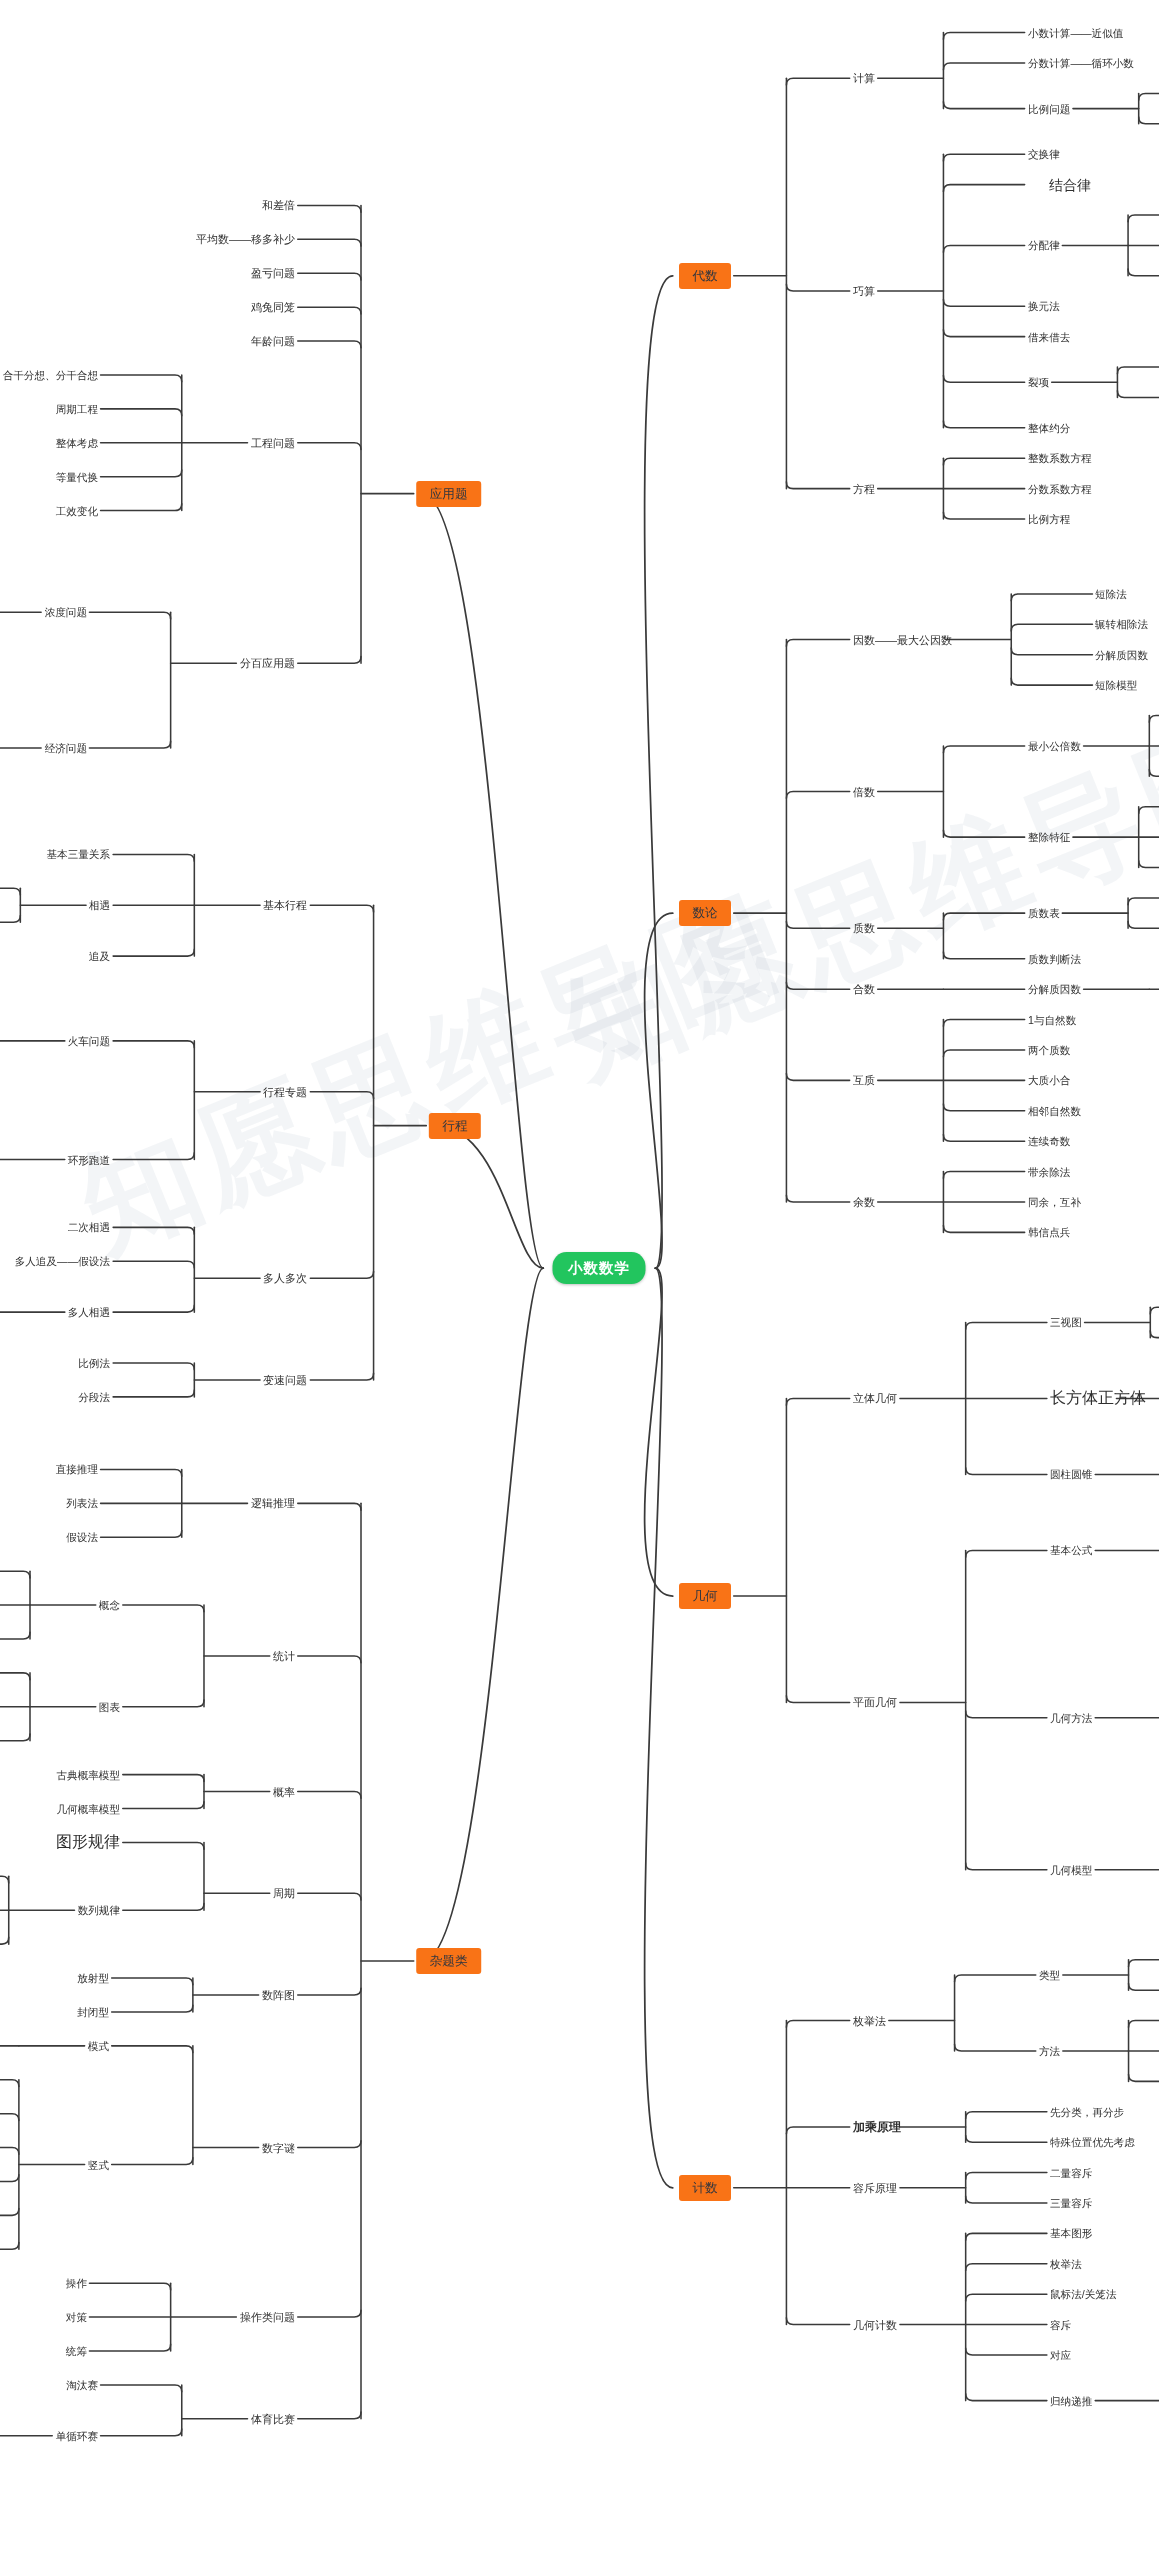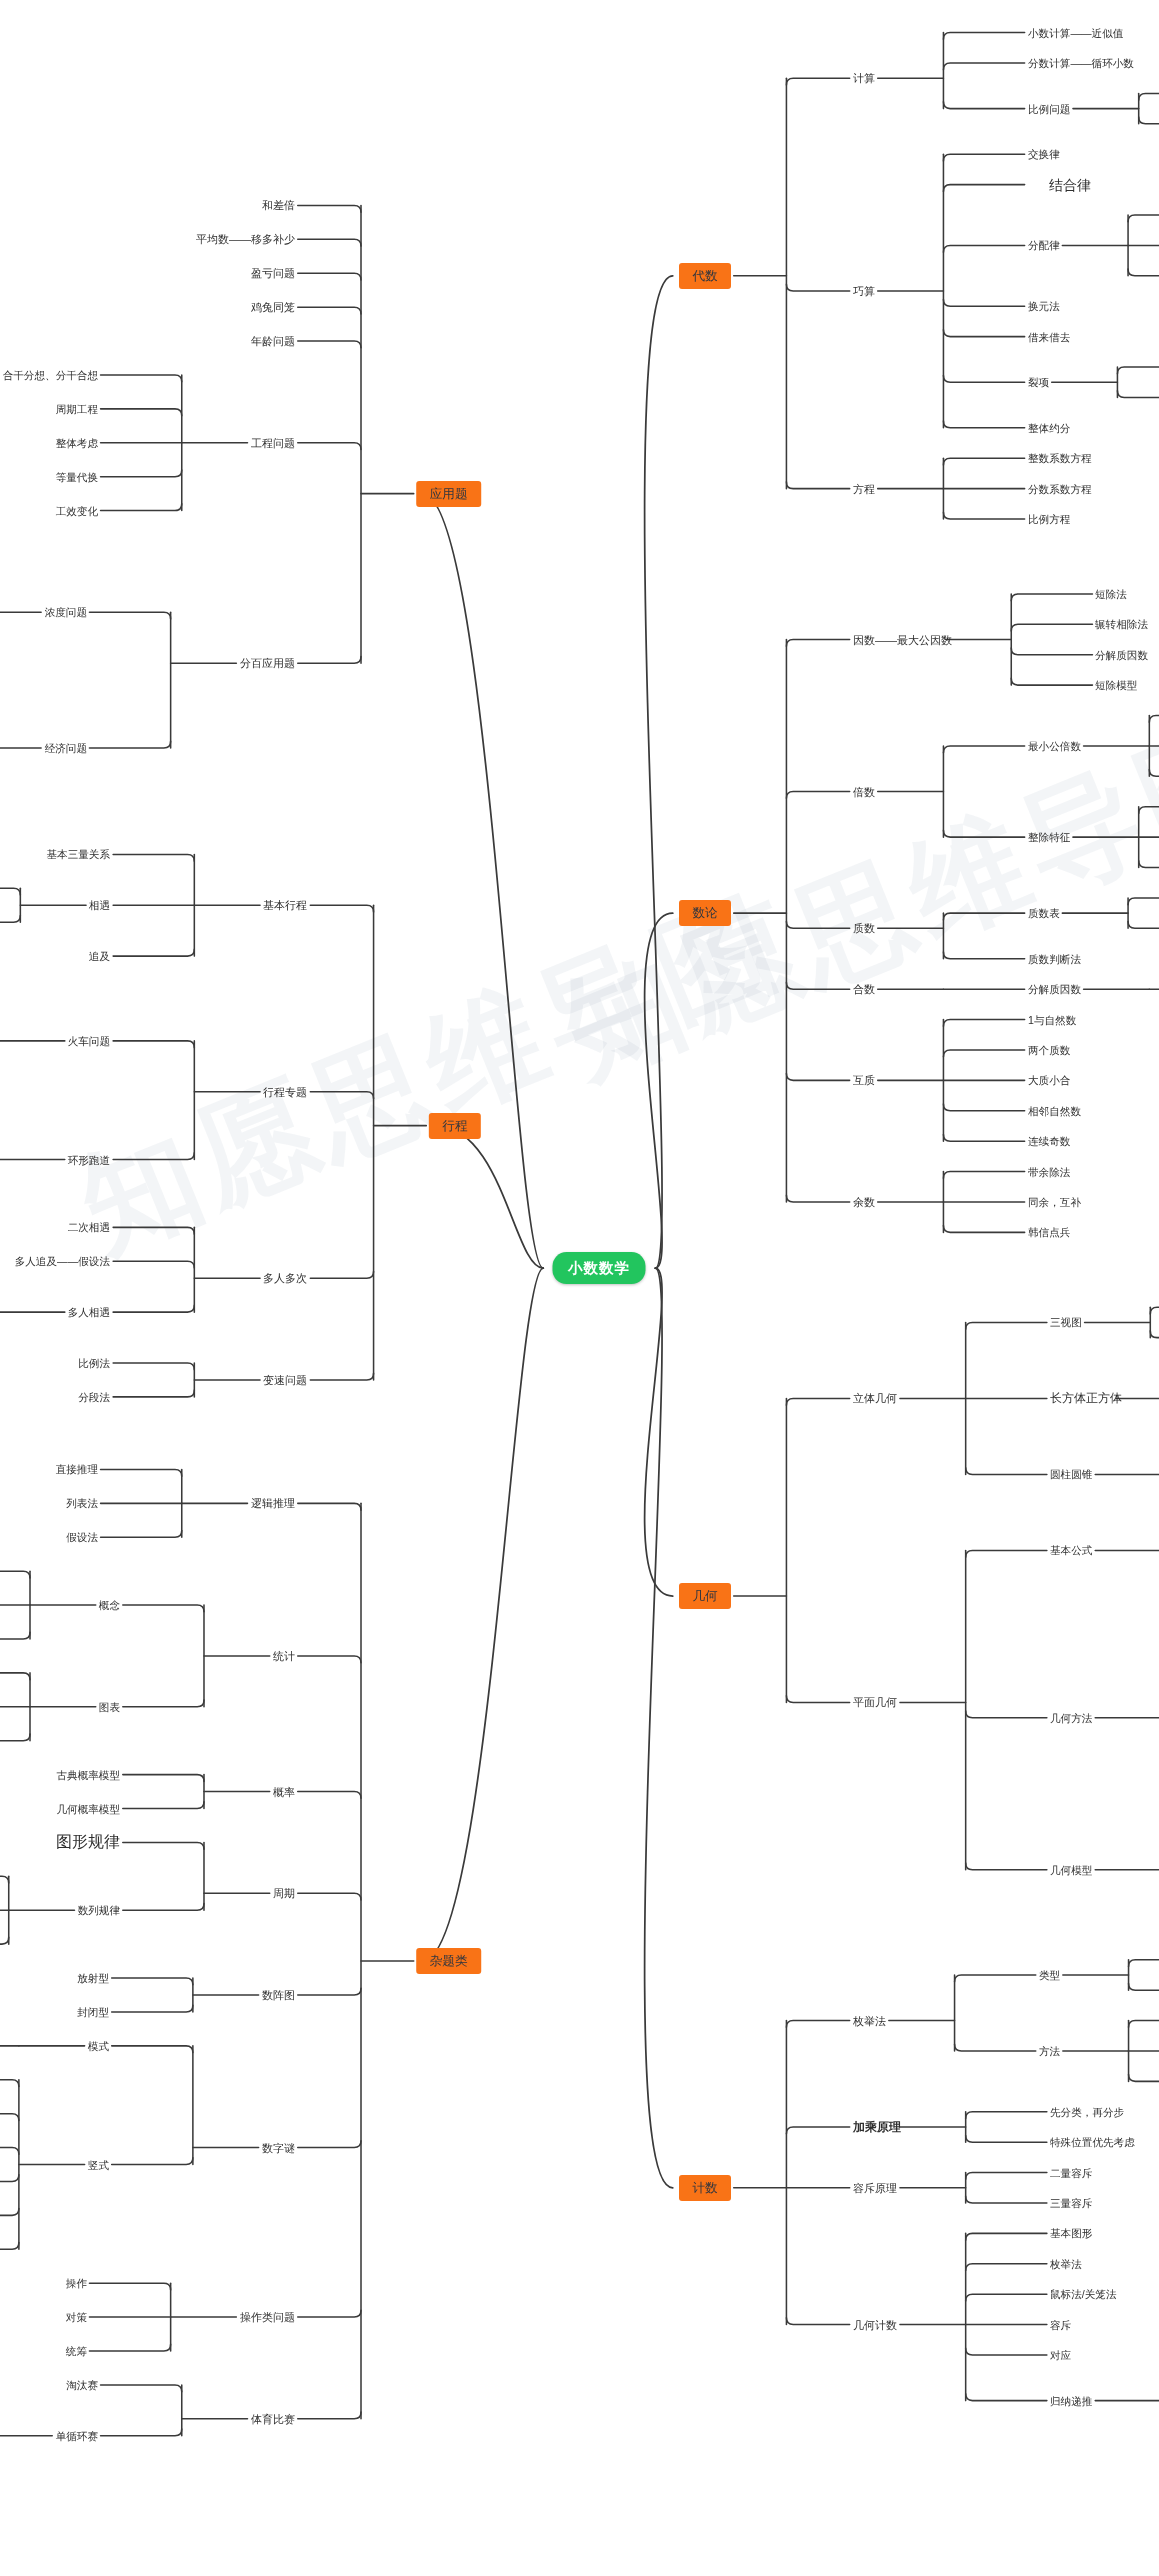--- a/index.html
+++ b/index.html
@@ -463,21 +463,21 @@
       <div class="node r lv3" style="left: 1028px; top: 1080px; font-size: 10.6px;"><span>大质小合</span></div>
       <div class="node r lv3" style="left: 1028px; top: 1111px; font-size: 10.6px;"><span>相邻自然数</span></div>
       <div class="node r lv3" style="left: 1028px; top: 1141px; font-size: 10.6px;"><span>连续奇数</span></div>
       <div class="node r lv2" style="left: 853px; top: 1202px; font-size: 11px;"><span>余数</span></div>
       <div class="node r lv3" style="left: 1028px; top: 1172px; font-size: 10.6px;"><span>带余除法</span></div>
       <div class="node r lv3" style="left: 1028px; top: 1202px; font-size: 10.6px;"><span>同余，互补</span></div>
       <div class="node r lv3" style="left: 1028px; top: 1232px; font-size: 10.6px;"><span>韩信点兵</span></div>
       <div class="node r main" style="left: 679px; top: 1596px; font-size: 12.6px;"><span>几何</span></div>
       <div class="node r lv2" style="left: 853px; top: 1398px; font-size: 11px;"><span>立体几何</span></div>
       <div class="node r lv3" style="left: 1050px; top: 1322px; font-size: 10.6px;"><span>三视图</span></div>
-      <div class="node r lv3" style="left: 1050px; top: 1398px; font-size: 12px;"><span>长方体正方体</span></div>
+      <div class="node r lv3" style="left: 1050px; top: 1398px; font-size: 16px;"><span>长方体正方体</span></div>
       <div class="node r lv3" style="left: 1050px; top: 1474px; font-size: 10.6px;"><span>圆柱圆锥</span></div>
       <div class="node r lv2" style="left: 853px; top: 1702px; font-size: 11px;"><span>平面几何</span></div>
       <div class="node r lv3" style="left: 1050px; top: 1550px; font-size: 10.6px;"><span>基本公式</span></div>
       <div class="node r lv3" style="left: 1050px; top: 1718px; font-size: 10.6px;"><span>几何方法</span></div>
       <div class="node r lv3" style="left: 1050px; top: 1870px; font-size: 10.6px;"><span>几何模型</span></div>
       <div class="node r main" style="left: 679px; top: 2188px; font-size: 12.6px;"><span>计数</span></div>
       <div class="node r lv2" style="left: 853px; top: 2021px; font-size: 11px;"><span>枚举法</span></div>
       <div class="node r lv3" style="left: 1039px; top: 1975px; font-size: 10.6px;"><span>类型</span></div>
       <div class="node r lv3" style="left: 1039px; top: 2051px; font-size: 10.6px;"><span>方法</span></div>
       <div class="node r lv2" style="left: 853px; top: 2127px; font-size: 12px; font-weight: bold;"><span>加乘原理</span></div>

